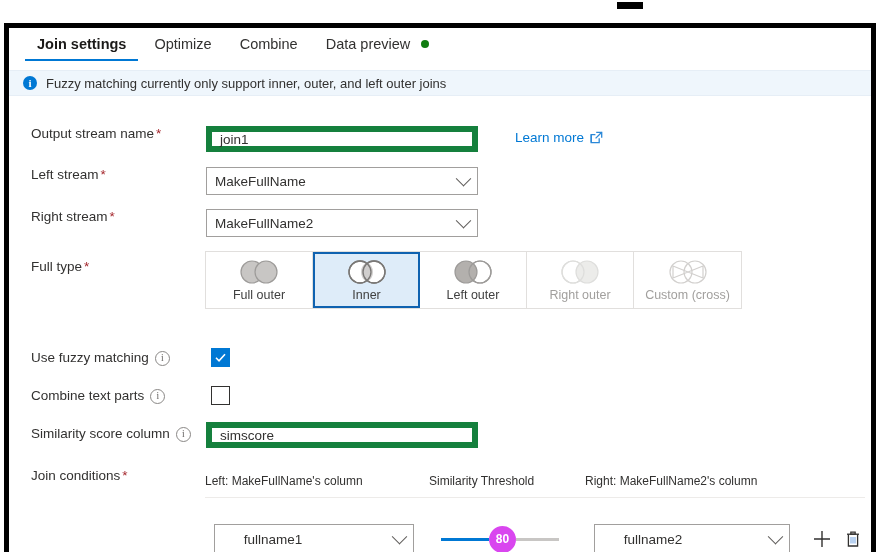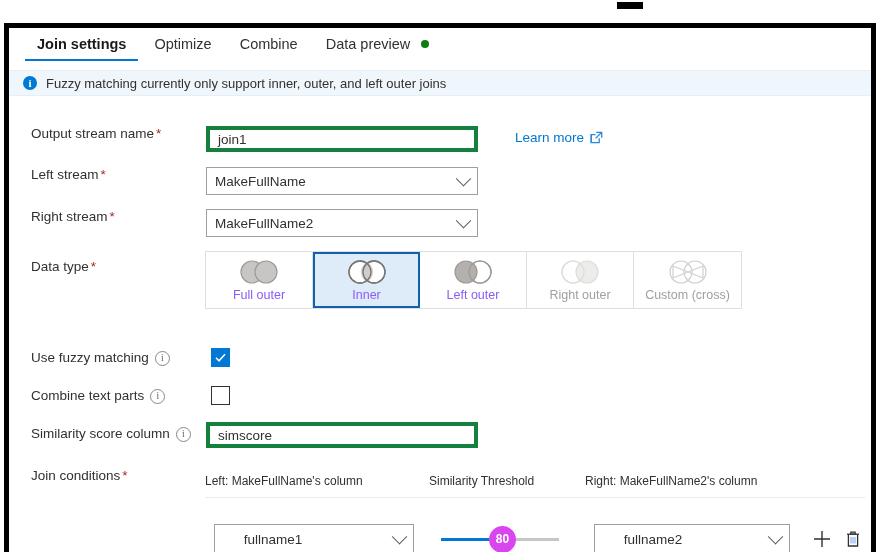--- a/index.html
+++ b/index.html
@@ -118,21 +118,21 @@
     box-sizing: border-box;
     font-size: 13.5px;
     color: #323130;
     line-height: 16px;
   }
   .req { color: #a4262c; margin-left: 2px; }
 
   .textbox {
     box-sizing: border-box;
     height: 26px;
-    border: 4px solid #15803d;
+    border: 6px solid #15803d;
     background: #ffffff;
     font-size: 13.5px;
     color: #323130;
     display: flex;
     align-items: center;
     padding: 0 8px;
   }
   .dropdown {
     box-sizing: border-box;
     height: 28px;
@@ -177,21 +177,21 @@
     border-right: 1px solid #e1dfdd;
     display: flex;
     flex-direction: column;
     align-items: center;
     justify-content: center;
     gap: 3px;
     cursor: pointer;
     background: #ffffff;
   }
   .jt:last-child { border-right: none; }
-  .jt .cap { font-size: 12.5px; color: #8b5cf6; }
+  .jt .cap { font-size: 12.5px; color: #404040; }
   .jt.selected {
     background: #deecf9;
     border: 2px solid #0f62b0;
     width: 107px;
   }
   .jt.disabled { cursor: default; }
   .jt.disabled .cap { color: #a19f9d; }
 
   
   .cbx {
@@ -329,21 +329,21 @@
             <span>Right stream</span><span class="req">*</span>
           </div>
           <div class="dropdown" style="width:272px;margin-left:17px;">
             <span>MakeFullName2</span>
             <span class="chev"></span>
           </div>
         </div>
 
         <div class="row" style="top:155px;">
           <div class="label" style="padding-top:8px;">
-            <span>Data type</span><span class="req">*</span>
+            <span>Full type</span><span class="req">*</span>
           </div>
           <div class="jointype-group" style="margin-left:16px;">
 
             <div class="jt">
               <svg width="44" height="26" viewBox="0 0 44 26">
                 <circle cx="15" cy="13" r="11" fill="#c8c6c4" stroke="#9d9b99" stroke-width="1.2"></circle>
                 <circle cx="29" cy="13" r="11" fill="#c8c6c4" stroke="#9d9b99" stroke-width="1.2"></circle>
               </svg>
               <span class="cap">Full outer</span>
             </div>

